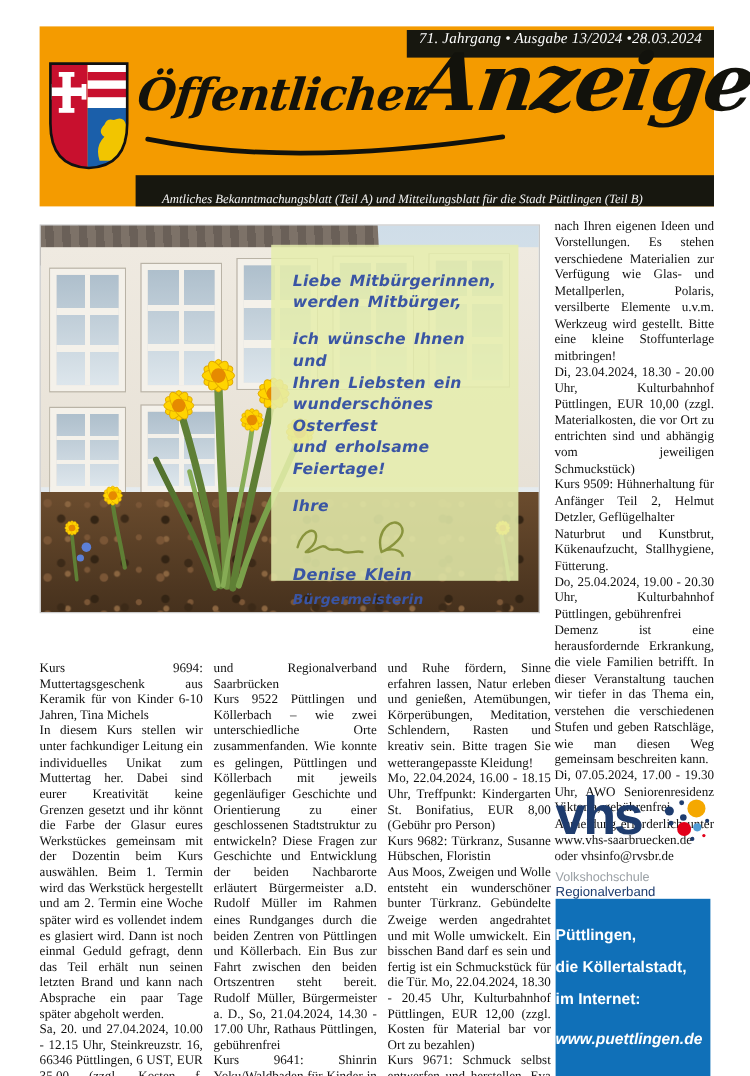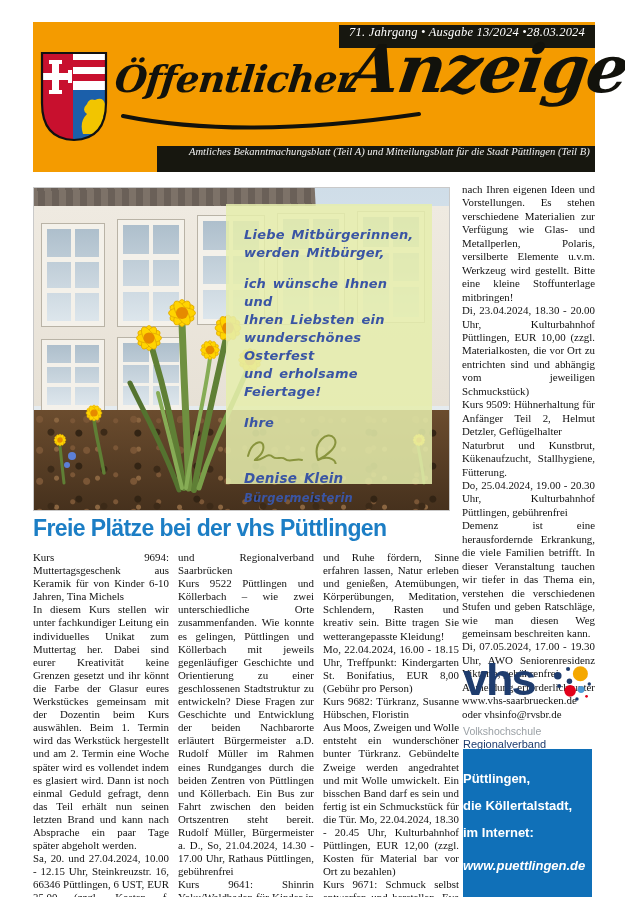--- a/index.html
+++ b/index.html
@@ -12,22 +12,22 @@
     display:flex;align-items:flex-start;padding:0 10px;font-style:italic;font-size:12.5px;
     font-family:"Liberation Serif",serif;letter-spacing:.2px;}
   .crest{position:absolute;left:6px;top:28px;width:70px;height:93px;}
   .mast-title{position:absolute;left:82px;top:8px;width:470px;height:110px;display:flex;
     align-items:baseline;color:#12120c;font-family:"DejaVu Serif",serif;font-style:italic;
     font-weight:bold;white-space:nowrap;}
   .mast-title .t1{font-size:37px;letter-spacing:-1px;transform:skewX(-6deg);}
   .mast-title .t2{font-size:66px;letter-spacing:-2px;margin-left:-6px;transform:skewX(-8deg);}
   .swash{position:absolute;left:88px;top:88px;width:300px;height:26px;pointer-events:none;}
   .subtitle-bar{position:absolute;left:80px;right:0;bottom:0;height:26px;background:#17170f;
-    color:#f2f2f2;display:flex;align-items:flex-start;padding-left:32px;font-style:italic;
-    font-size:10.6px;font-family:"Liberation Serif",serif;margin-left:44px;}
+    color:#f2f2f2;display:flex;align-items:flex-end;padding-left:22px;font-style:italic;
+    font-size:10.6px;font-family:"Liberation Serif",serif;}
 
   
   .photo{position:absolute;left:33px;top:187px;width:415px;height:322px;overflow:hidden;
     border:1px solid #c9c9c9;background:linear-gradient(#cfdde8,#e6ecf0 60%,#dfe6ea);}
   .roof{position:absolute;left:-10px;top:-8px;width:70%;height:34px;background:
     repeating-linear-gradient(90deg,#6a6058 0 7px,#7d7268 7px 14px);transform:rotate(-3deg);}
   .facade{position:absolute;left:0;top:18px;width:100%;height:62%;
     background:linear-gradient(#efeae1,#e7e1d6);}
   .win{position:absolute;background:linear-gradient(#aebfcc,#dde6ec);
     border:5px solid #f4f1ea;box-shadow:0 0 0 1px #b9b3a6;
@@ -199,21 +199,20 @@
         <svg width="140" height="34" viewBox="0 0 140 34">
           <path d="M8,26 C12,10 26,8 23,20 C21,28 10,31 17,30 C24,29 28,22 33,27 C36,30 42,26 45,29 C49,33 56,28 62,30" fill="none" stroke="#89943D" stroke-width="2" stroke-linecap="round"></path>
           <path d="M78,30 C72,12 88,0 94,8 C100,16 86,26 78,30 C88,25 100,30 94,38" fill="none" stroke="#89943D" stroke-width="2" stroke-linecap="round"></path>
         </svg>
       </div>
       <div class="sig-name">Denise Klein</div>
       <div class="sig-role">Bürgermeisterin</div>
     </div>
   </div>
 
-  <div class="article-heading">Freie Plätze bei der vhs Püttlingen</div>
 
   <div class="columns">
     <div class="col">
         <p class="para"><span class="b">Kurs 9694: Muttertagsgeschenk aus Keramik für von Kinder 6-10 Jahren, Tina Michels</span></p>
         <p class="para"><span>In diesem Kurs stellen wir unter fachkundiger Leitung ein individuelles Unikat zum Muttertag her. Dabei sind eurer Kreativität keine Grenzen gesetzt und ihr könnt die Farbe der Glasur eures Werkstückes gemeinsam mit der Dozentin beim Kurs auswählen. Beim 1. Termin wird das Werkstück hergestellt und am 2. Termin eine Woche später wird es vollendet indem es glasiert wird. Dann ist noch einmal Geduld gefragt, denn das Teil erhält nun seinen letzten Brand und kann nach Absprache ein paar Tage später abgeholt werden.</span></p>
         <p class="para"><span class="b">Sa, 20. und 27.04.2024</span><span>, 10.00 - 12.15 Uhr, Steinkreuzstr. 16, 66346 Püttlingen, 6 UST, EUR 35,00 (zzgl. Kosten f. Material, ca. EUR 5,00 vor Ort zu zahlen)</span></p>
       </div>
     <div class="col">
         <p class="para"><span class="b">und Regionalverband Saarbrücken</span></p>
         <p class="para"><span>Kurs 9522 Püttlingen und Köllerbach – wie zwei unterschiedliche Orte zusammenfanden. Wie konnte es gelingen, Püttlingen und Köllerbach mit jeweils gegenläufiger Geschichte und Orientierung zu einer geschlossenen Stadtstruktur zu entwickeln? Diese Fragen zur Geschichte und Entwicklung der beiden Nachbarorte erläutert Bürgermeister a.D. Rudolf Müller im Rahmen eines Rundganges durch die beiden Zentren von Püttlingen und Köllerbach. Ein Bus zur Fahrt zwischen den beiden Ortszentren steht bereit. Rudolf Müller, Bürgermeister a. D., </span><span class="b">So, 21.04.2024</span><span>, 14.30 - 17.00 Uhr, Rathaus Püttlingen, gebührenfrei</span></p>

